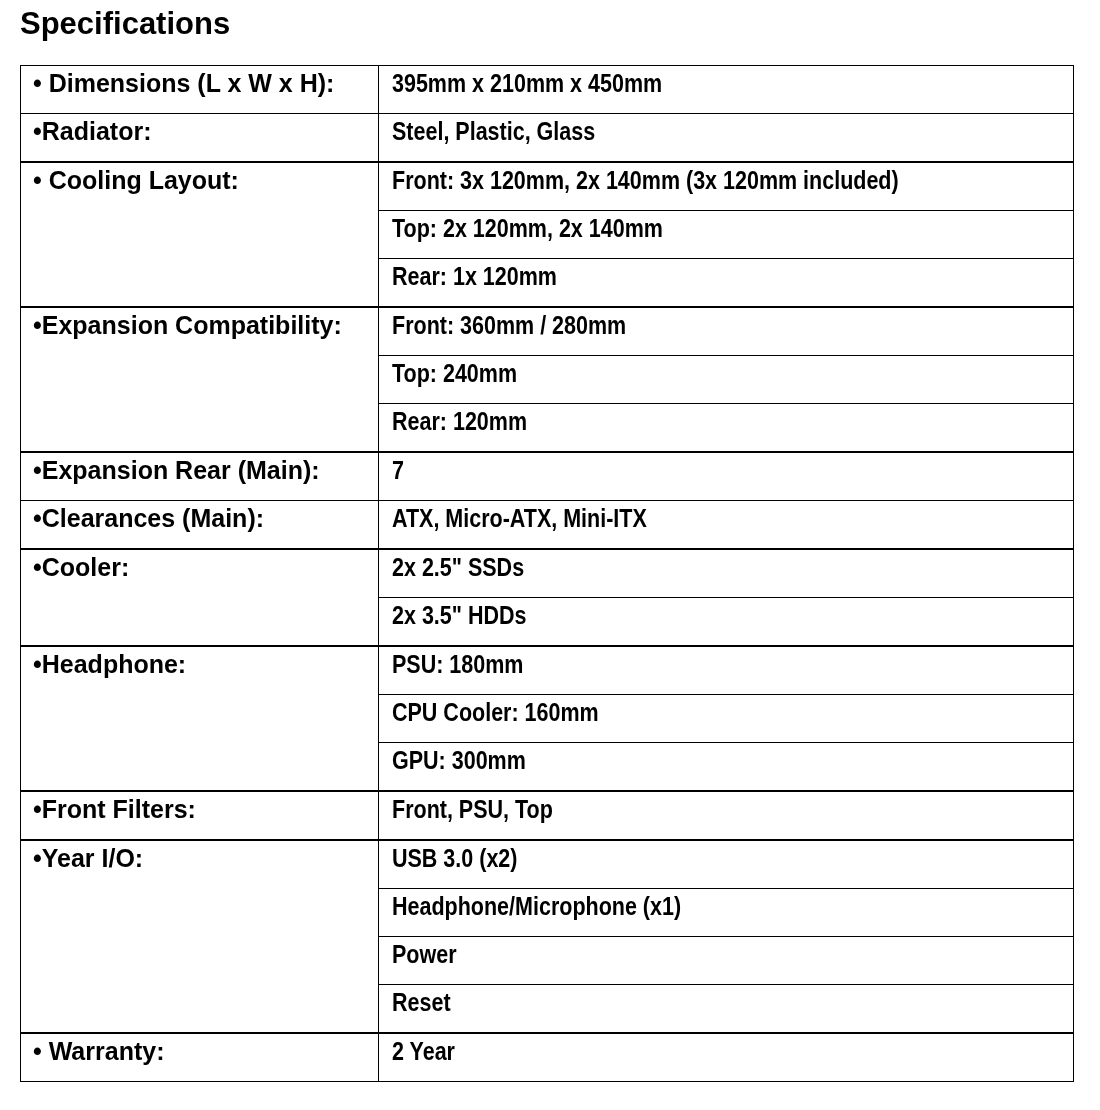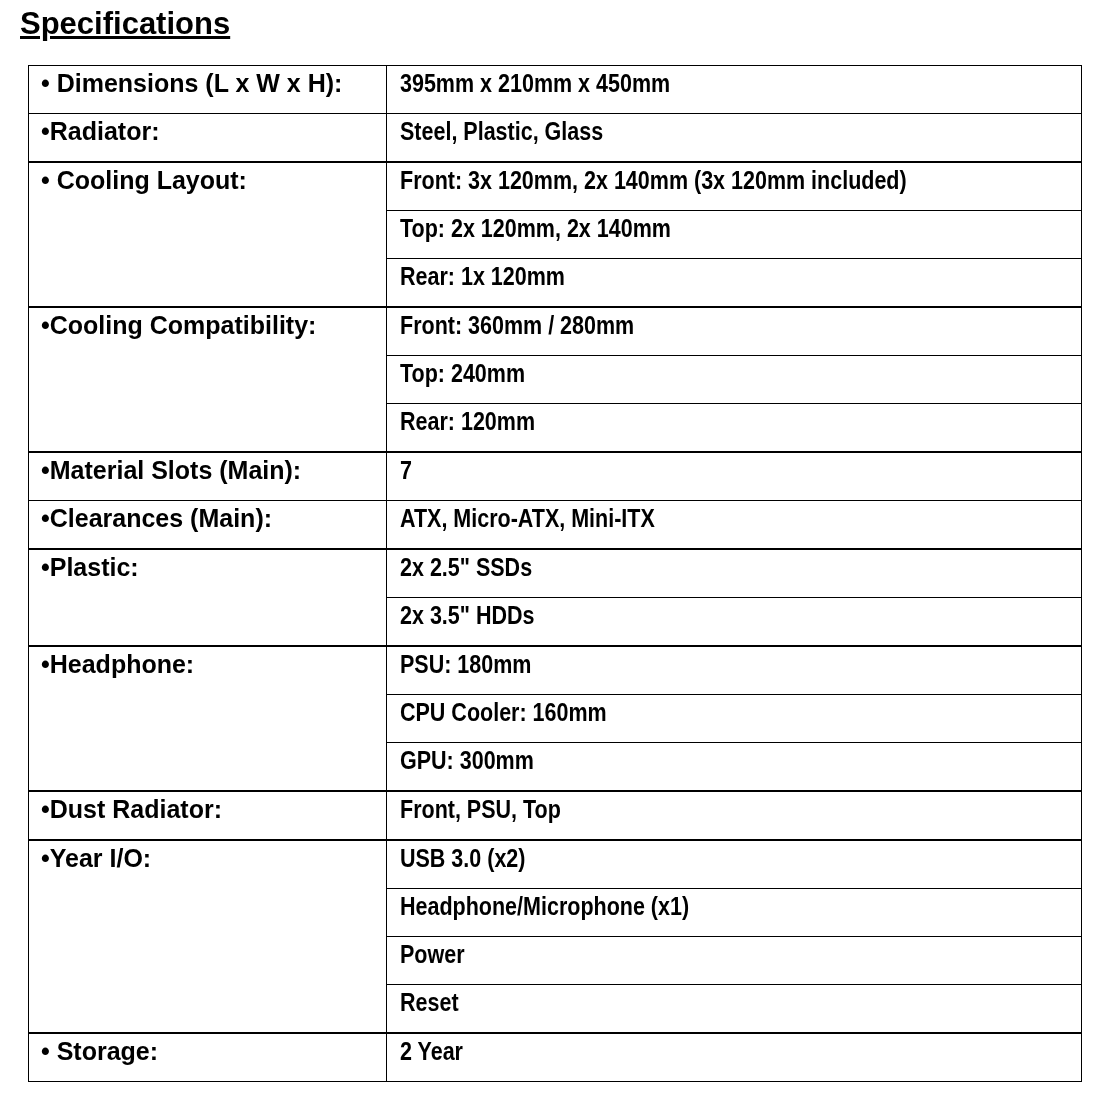--- a/index.html
+++ b/index.html
@@ -16,25 +16,24 @@
     overflow: hidden;
   }
   .title {
     position: absolute;
     left: 20px;
     top: 4px;
     font-size: 31px;
     font-weight: bold;
     line-height: 40px;
     margin: 0;
-    text-decoration: underline;
   }
   .spec-table {
     position: absolute;
-    left: 28px;
+    left: 20px;
     top: 65px;
     width: 1053px;
     border-collapse: collapse;
     table-layout: fixed;
   }
   .spec-table td {
     border: 1px solid #000;
     vertical-align: top;
     padding: 0;
     font-weight: bold;
@@ -88,69 +87,69 @@
         <td class="label-cell" rowspan="3"><span class="label-text">• Cooling Layout:</span></td>
         <td class="value-cell"><span class="value-text">Front: 3x 120mm, 2x 140mm (3x 120mm included)</span></td>
       </tr>
       <tr>
         <td class="value-cell"><span class="value-text">Top: 2x 120mm, 2x 140mm</span></td>
       </tr>
       <tr>
         <td class="value-cell"><span class="value-text">Rear: 1x 120mm</span></td>
       </tr>
       <tr class="group-start">
-        <td class="label-cell" rowspan="3"><span class="label-text">•Cooling Compatibility:</span></td>
+        <td class="label-cell" rowspan="3"><span class="label-text">•Expansion Compatibility:</span></td>
         <td class="value-cell"><span class="value-text">Front: 360mm / 280mm</span></td>
       </tr>
       <tr>
         <td class="value-cell"><span class="value-text">Top: 240mm</span></td>
       </tr>
       <tr>
         <td class="value-cell"><span class="value-text">Rear: 120mm</span></td>
       </tr>
       <tr class="group-start">
-        <td class="label-cell" rowspan="1"><span class="label-text">•Material Slots (Main):</span></td>
+        <td class="label-cell" rowspan="1"><span class="label-text">•Expansion Rear (Main):</span></td>
         <td class="value-cell"><span class="value-text">7</span></td>
       </tr>
       <tr>
         <td class="label-cell" rowspan="1"><span class="label-text">•Clearances (Main):</span></td>
         <td class="value-cell"><span class="value-text">ATX, Micro-ATX, Mini-ITX</span></td>
       </tr>
       <tr class="group-start">
-        <td class="label-cell" rowspan="2"><span class="label-text">•Plastic:</span></td>
+        <td class="label-cell" rowspan="2"><span class="label-text">•Cooler:</span></td>
         <td class="value-cell"><span class="value-text">2x 2.5" SSDs</span></td>
       </tr>
       <tr>
         <td class="value-cell"><span class="value-text">2x 3.5" HDDs</span></td>
       </tr>
       <tr class="group-start">
         <td class="label-cell" rowspan="3"><span class="label-text">•Headphone:</span></td>
         <td class="value-cell"><span class="value-text">PSU: 180mm</span></td>
       </tr>
       <tr>
         <td class="value-cell"><span class="value-text">CPU Cooler: 160mm</span></td>
       </tr>
       <tr>
         <td class="value-cell"><span class="value-text">GPU: 300mm</span></td>
       </tr>
       <tr class="group-start">
-        <td class="label-cell" rowspan="1"><span class="label-text">•Dust Radiator:</span></td>
+        <td class="label-cell" rowspan="1"><span class="label-text">•Front Filters:</span></td>
         <td class="value-cell"><span class="value-text">Front, PSU, Top</span></td>
       </tr>
       <tr class="group-start">
         <td class="label-cell" rowspan="4"><span class="label-text">•Year I/O:</span></td>
         <td class="value-cell"><span class="value-text">USB 3.0 (x2)</span></td>
       </tr>
       <tr>
         <td class="value-cell"><span class="value-text">Headphone/Microphone (x1)</span></td>
       </tr>
       <tr>
         <td class="value-cell"><span class="value-text">Power</span></td>
       </tr>
       <tr>
         <td class="value-cell"><span class="value-text">Reset</span></td>
       </tr>
       <tr class="group-start">
-        <td class="label-cell" rowspan="1"><span class="label-text">• Storage:</span></td>
+        <td class="label-cell" rowspan="1"><span class="label-text">• Warranty:</span></td>
         <td class="value-cell"><span class="value-text">2 Year</span></td>
       </tr>
     </tbody>
 </table>
 
 </body></html>

